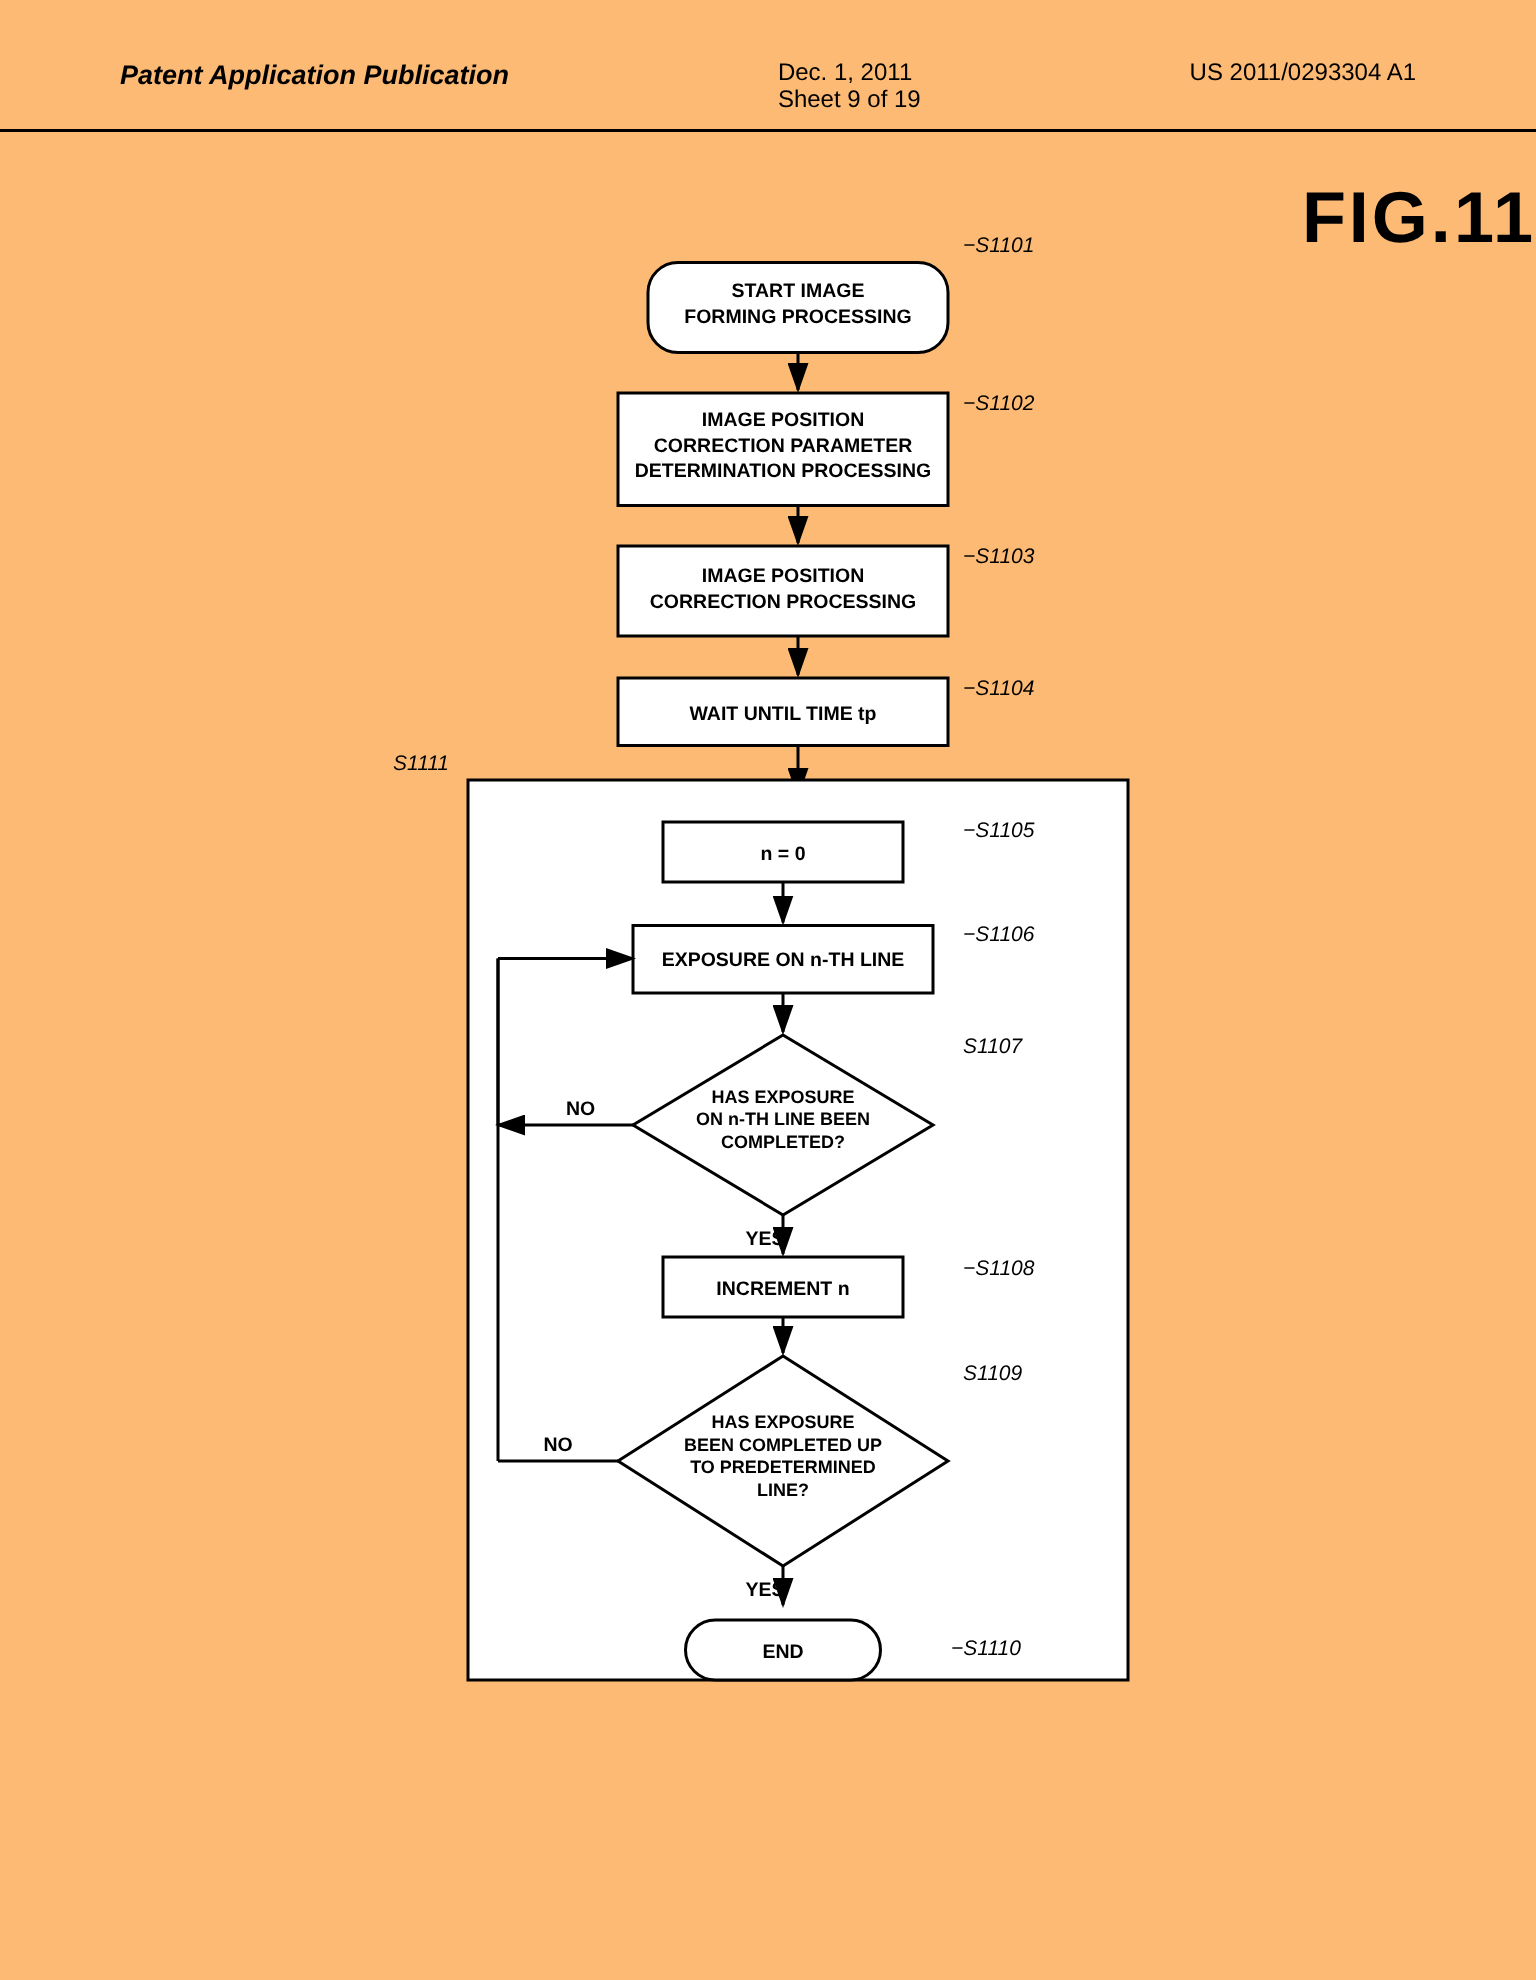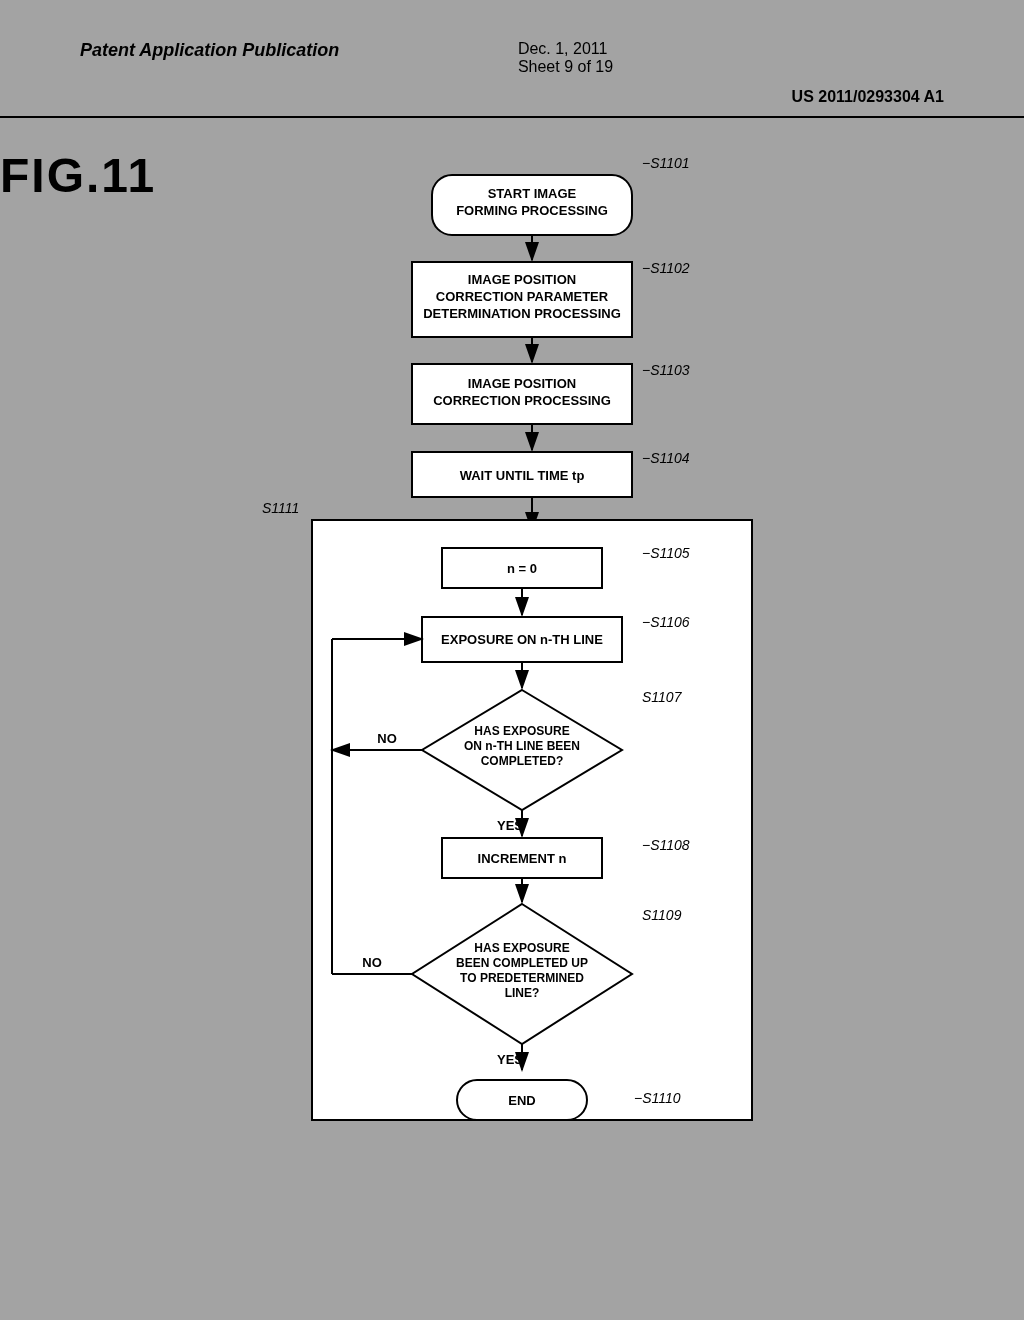--- a/index.html
+++ b/index.html
@@ -8,32 +8,32 @@
       height: 1320px;
       background: #ffffff;
       font-family: Arial, sans-serif;
       overflow: hidden;
       position: relative;
     }
     .page {
       width: 1024px;
       height: 1320px;
       position: relative;
-      background: #a3a3a3;
+      background: #fdba74;
     }
     .header {
       display: flex;
       justify-content: space-between;
       align-items: flex-start;
       padding: 40px 80px 0 80px;
       border-bottom: 2px solid #000;
       padding-bottom: 10px;
     }
     .fig-title {
-      text-align: left;
+      text-align: right;
       font-size: 48px;
       font-weight: bold;
       margin-top: 30px;
       letter-spacing: 2px;
     }
     svg.flowchart-svg {
       position: absolute;
       top: 140px;
       left: 50%;
       transform: translateX(-50%);
@@ -46,21 +46,21 @@
 <div class="page">
 
   <div class="header">
     <div style="font-size:18px; font-weight:bold; font-style:italic; max-width:320px;">
       <span>Patent Application Publication</span>
     </div>
     <div style="font-size:16px; text-align:left;">
       <div>Dec. 1, 2011</div>
       <div>Sheet 9 of 19</div>
     </div>
-    <div style="font-size:16px; font-weight:bold;margin-top:48px;">
+    <div style="font-size:16px; font-weight:normal;">
       <span>US 2011/0293304 A1</span>
     </div>
   </div>
 
   <div class="fig-title">FIG.11</div>
 
   <svg class="flowchart-svg" width="620" height="1050" viewBox="0 0 620 1050">
 
     <defs>
       <marker id="arrowhead" markerWidth="10" markerHeight="7" refX="9" refY="3.5" orient="auto">

